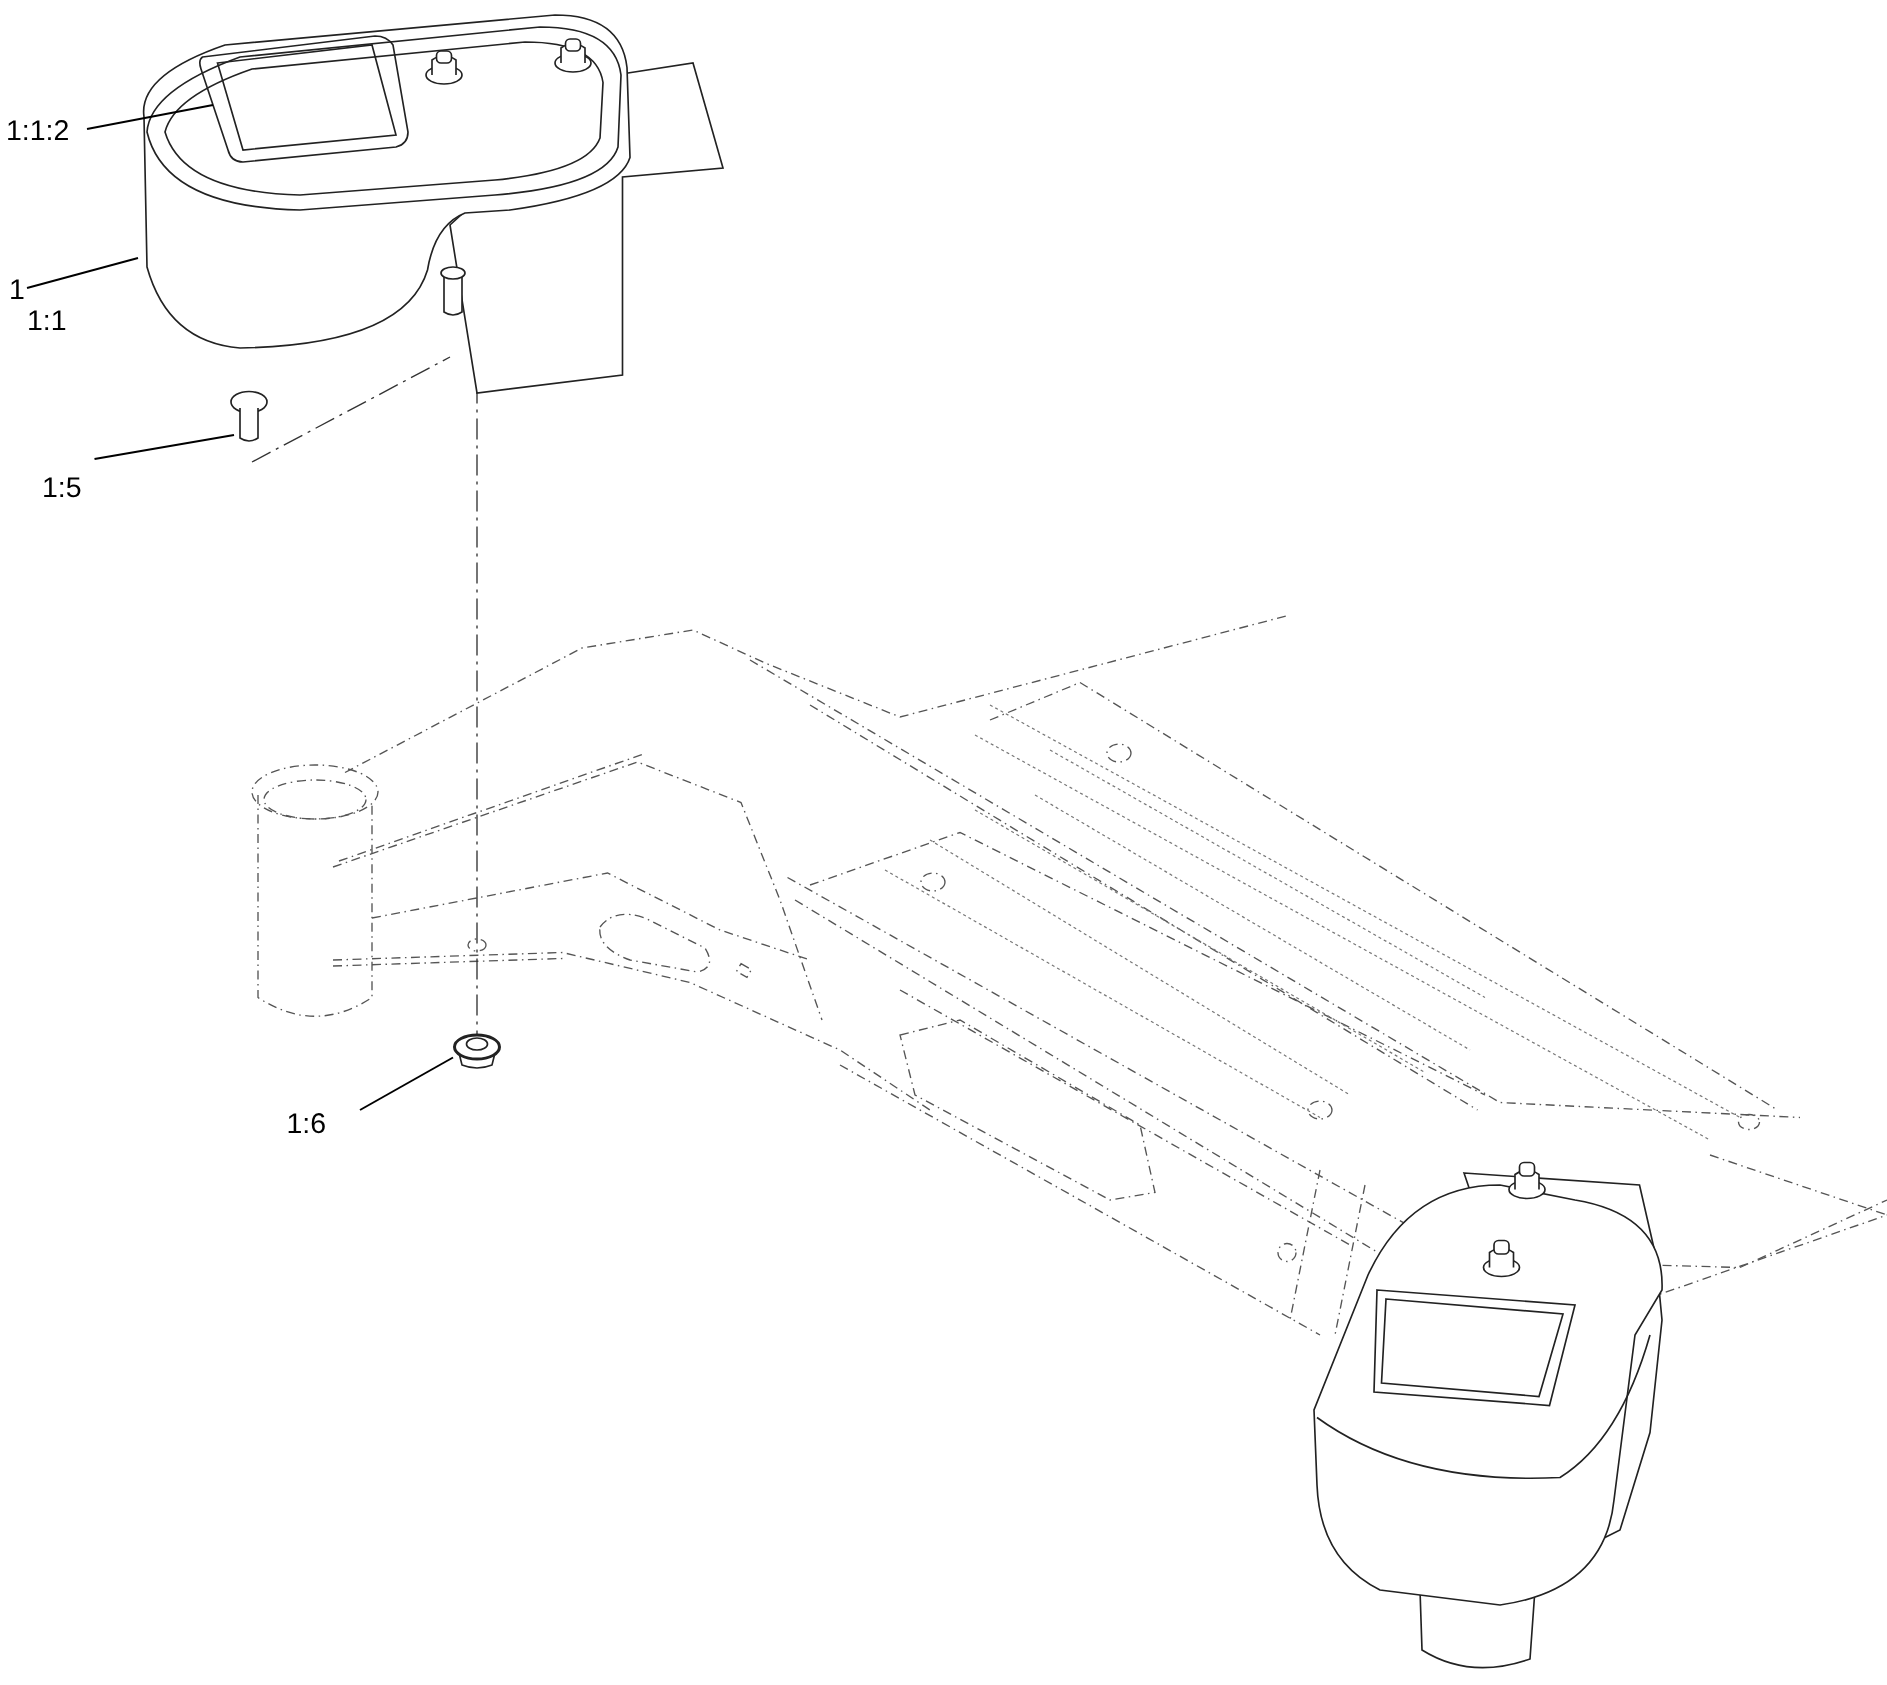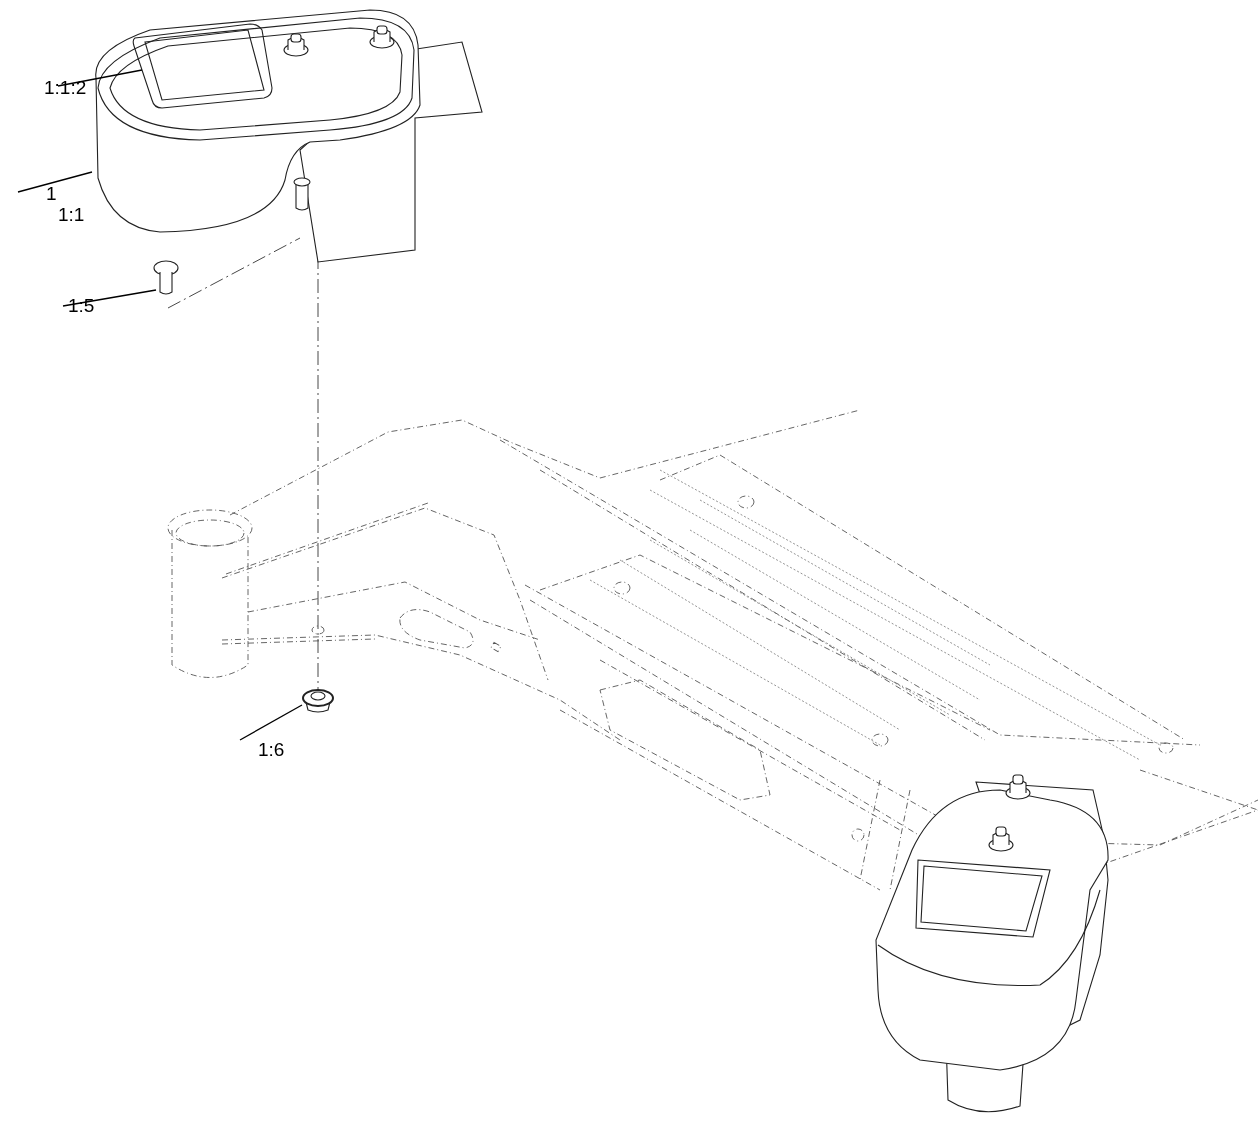--- a/index.html
+++ b/index.html
@@ -1,20 +1,20 @@
 <!DOCTYPE html>
 <html><head>
 <meta charset="utf-8">
 <style>
   html, body { margin: 0; padding: 0; background: #ffffff; }
   body { width: 1258px; height: 1123px; position: relative; overflow: hidden;
          font-family: "Liberation Sans", sans-serif; }
   svg.diagram { position: absolute; left: 0; top: 0; width: 1258px; height: 1123px; }
   .callout { position: absolute; font-family: "Liberation Sans", sans-serif;
-             font-size: 19px; color: #000; line-height: 20px; white-space: nowrap; margin-left: 40px; }
+             font-size: 19px; color: #000; line-height: 20px; white-space: nowrap; }
   .solid { fill: #fff; stroke: #222; stroke-width: 1.1; }
   .solid-nofill { fill: none; stroke: #222; stroke-width: 1.1; }
   .ghost { fill: none; stroke: #555; stroke-width: 0.9; stroke-dasharray: 6 3 1 3; }
   .ghost-dot { fill: none; stroke: #777; stroke-width: 0.8; stroke-dasharray: 2 2; }
   .center { fill: none; stroke: #333; stroke-width: 0.9; stroke-dasharray: 14 4 2 4; }
   .leader { fill: none; stroke: #000; stroke-width: 1.3; }
 </style>
 </head>
 <body>
 
@@ -141,14 +141,14 @@
     <line class="leader" x1="58" y1="86" x2="142" y2="70"></line>
     <line class="leader" x1="18" y1="192" x2="92" y2="172"></line>
     <line class="leader" x1="63" y1="306" x2="156" y2="290"></line>
     <line class="leader" x1="240" y1="740" x2="302" y2="705"></line>
   </g>
 </svg>
 
 <div class="callout" style="left:4px; top:78px;">1:1:2</div>
 <div class="callout" style="left:6px; top:184px;">1</div>
 <div class="callout" style="left:18px; top:205px;">1:1</div>
-<div class="callout" style="left:28px; top:296px;">1:5</div>
-<div class="callout" style="left:218px; top:740px;">1:6</div>
+<div class="callout" style="left:28px; top:316px;">1:5</div>
+<div class="callout" style="left:191px; top:740px;">1:6</div>
 
 </body></html>

